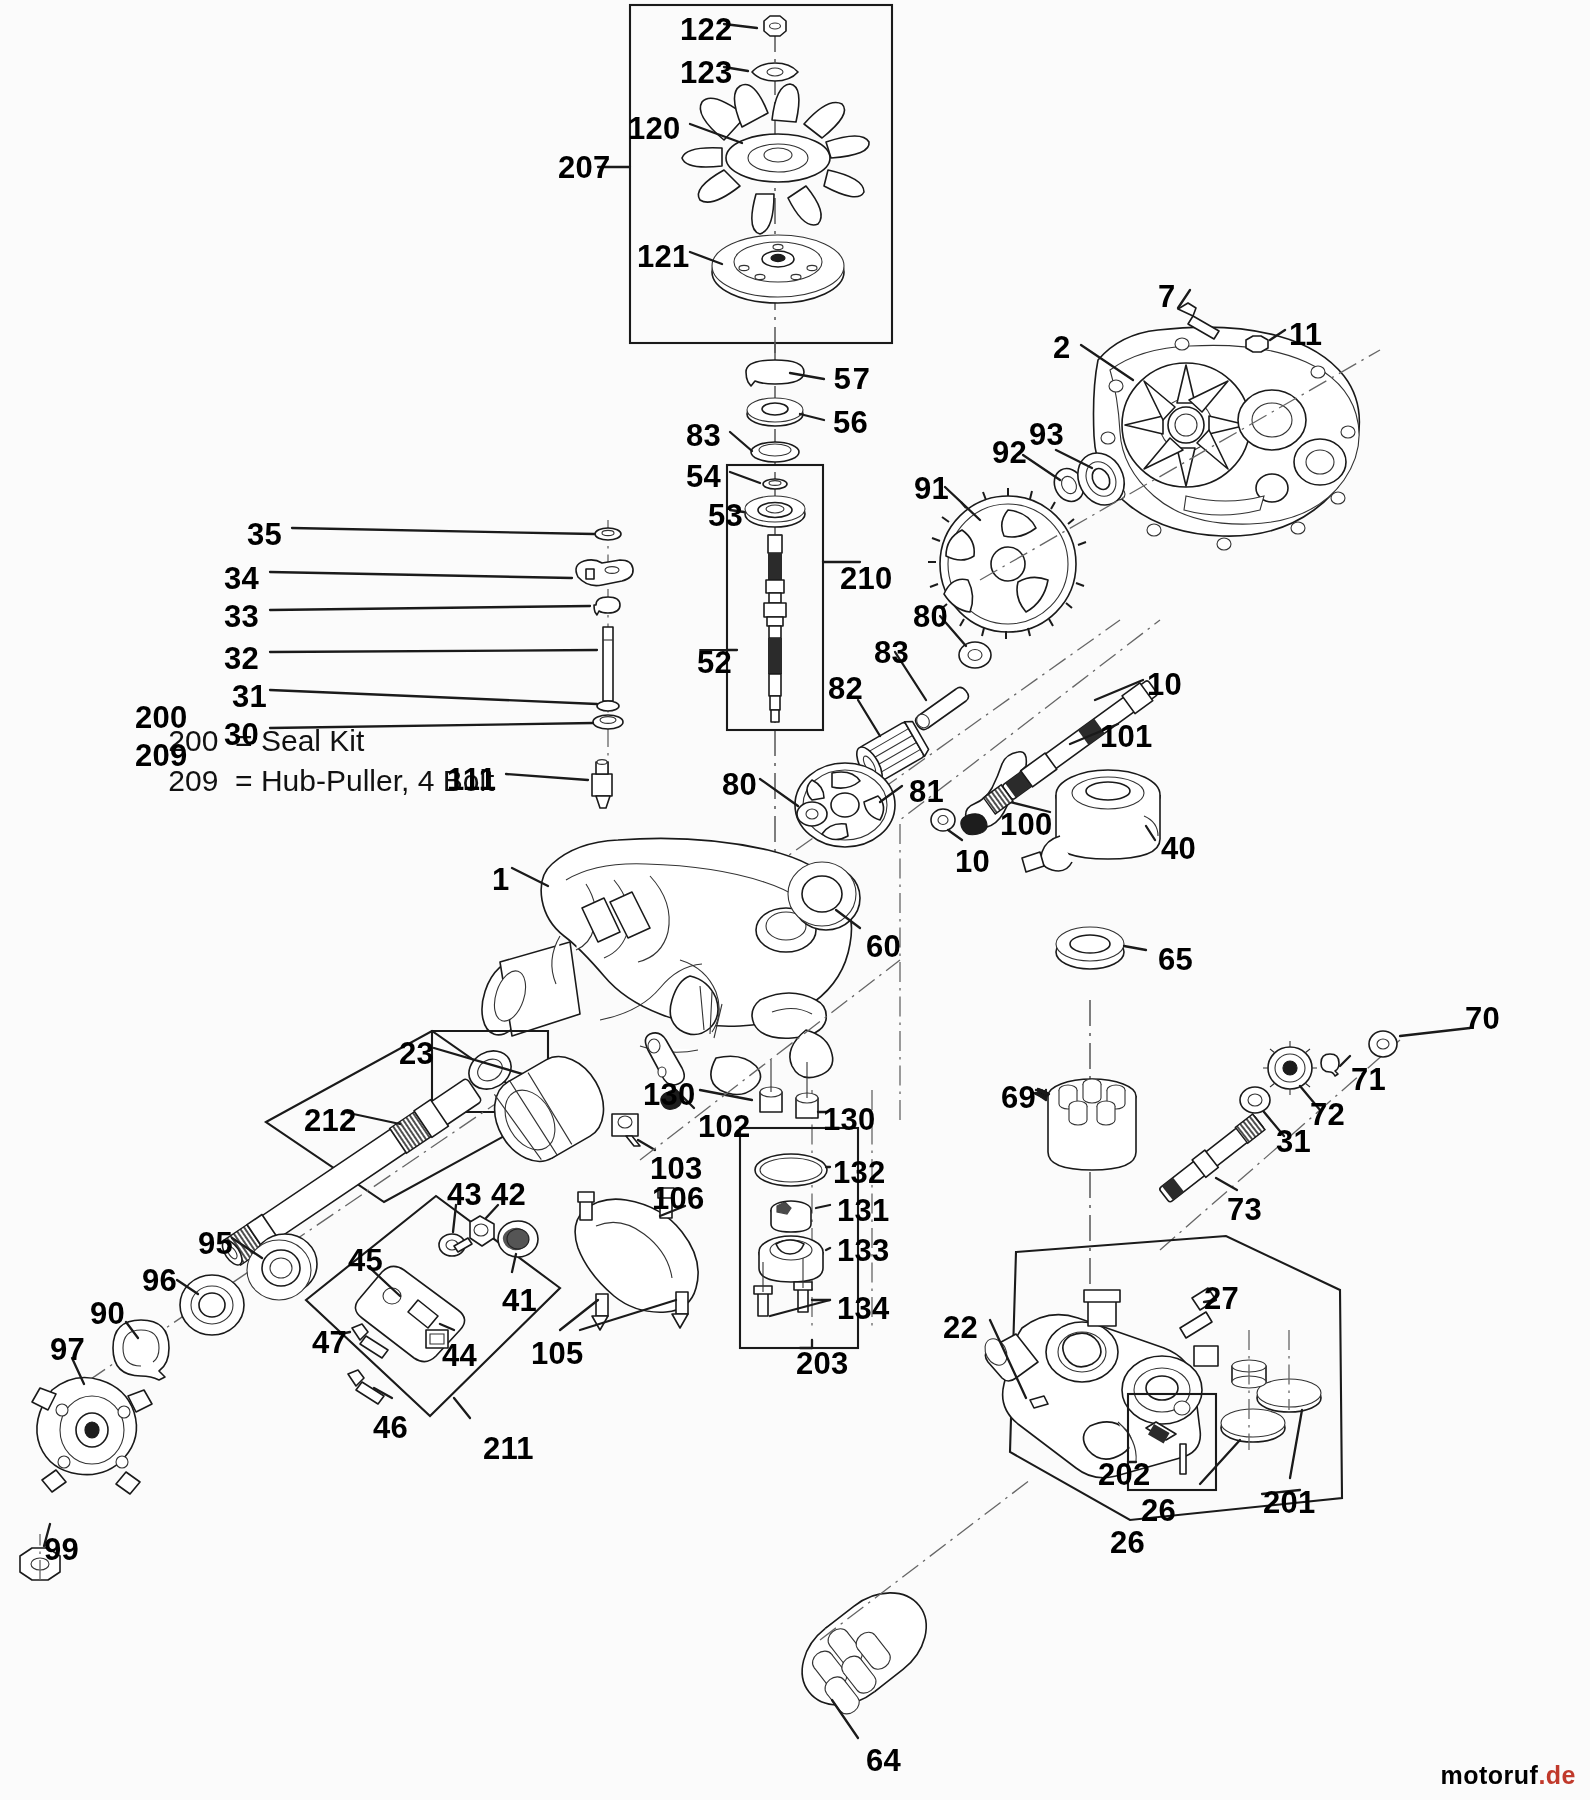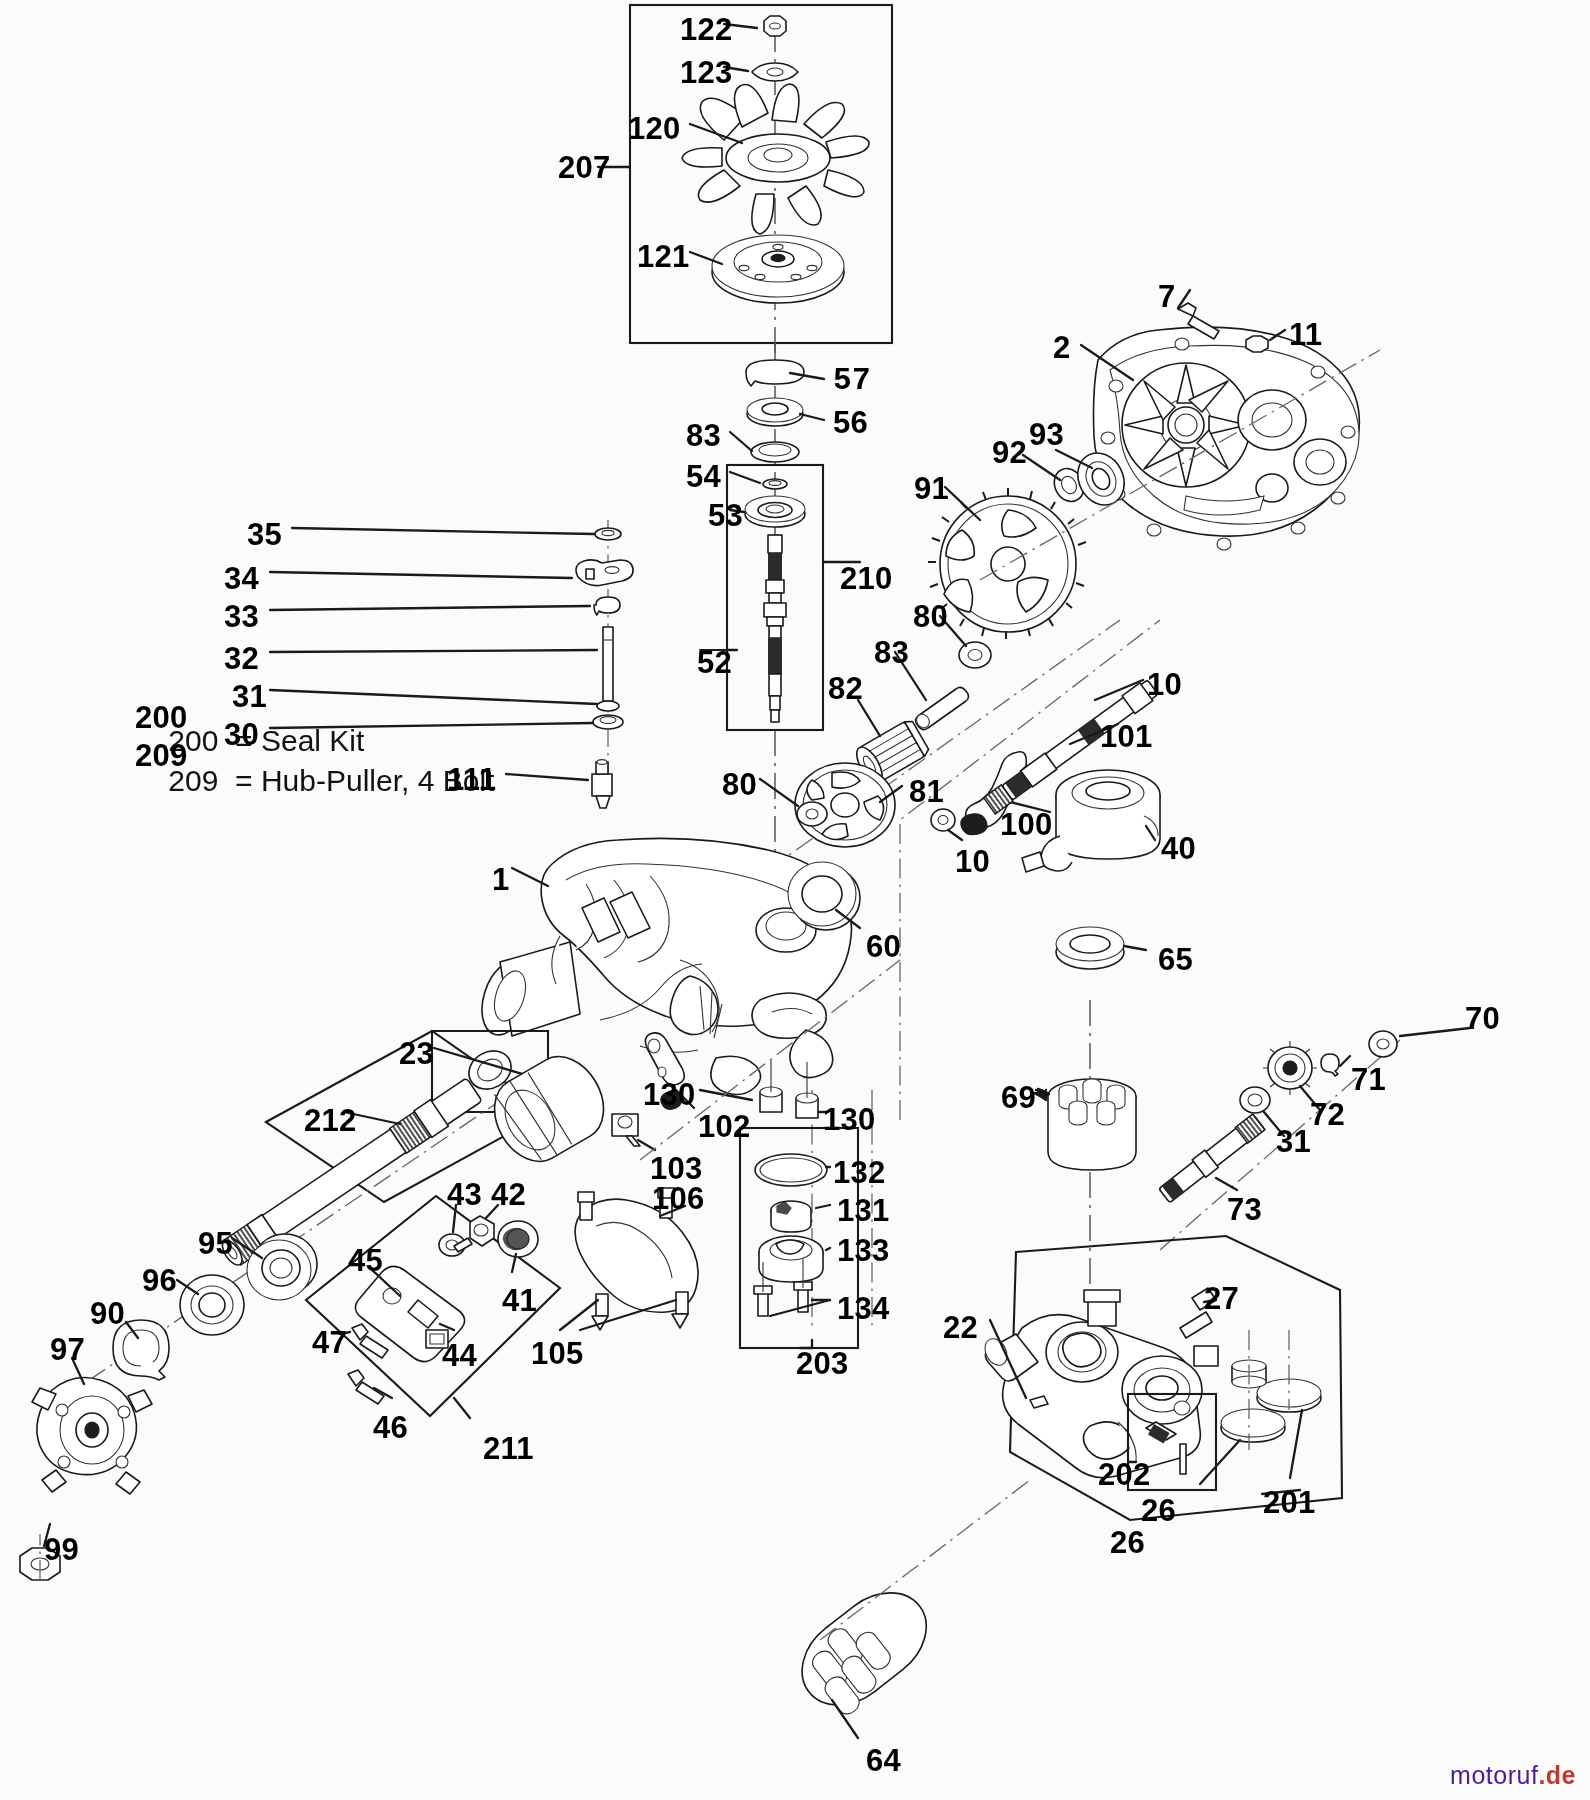--- a/index.html
+++ b/index.html
@@ -4,21 +4,21 @@
 <style>
   html,body{margin:0;padding:0;background:#fff;}
   body{width:1590px;height:1800px;position:relative;overflow:hidden;
        font-family:"Liberation Sans","DejaVu Sans",sans-serif;background:#fbfbfb;}
   #sheet{position:absolute;left:0;top:0;width:1590px;height:1800px;}
   #art{position:absolute;left:0;top:0;width:1590px;height:1800px;}
   .cal{position:absolute;font-weight:700;color:#000;white-space:nowrap;
        font-size:31px;letter-spacing:.3px;line-height:1;}
   .legend{position:absolute;font-size:30px;font-weight:400;color:#111;white-space:pre;}
   .wm{position:absolute;right:14px;bottom:10px;font-size:25px;letter-spacing:.5px;}
-  .wm b{color:#4c1d95;font-weight:400;margin-left:45px;}
+  .wm b{color:#000000;font-weight:700;margin-left:45px;}
   .wm i{color:#c0392b;font-style:normal;font-weight:700;}
 </style>
 </head>
 <body>
 
 <div id="sheet">
 
   <svg id="art" viewBox="0 0 1590 1800" xmlns="http://www.w3.org/2000/svg">
     <defs>
       <style>

